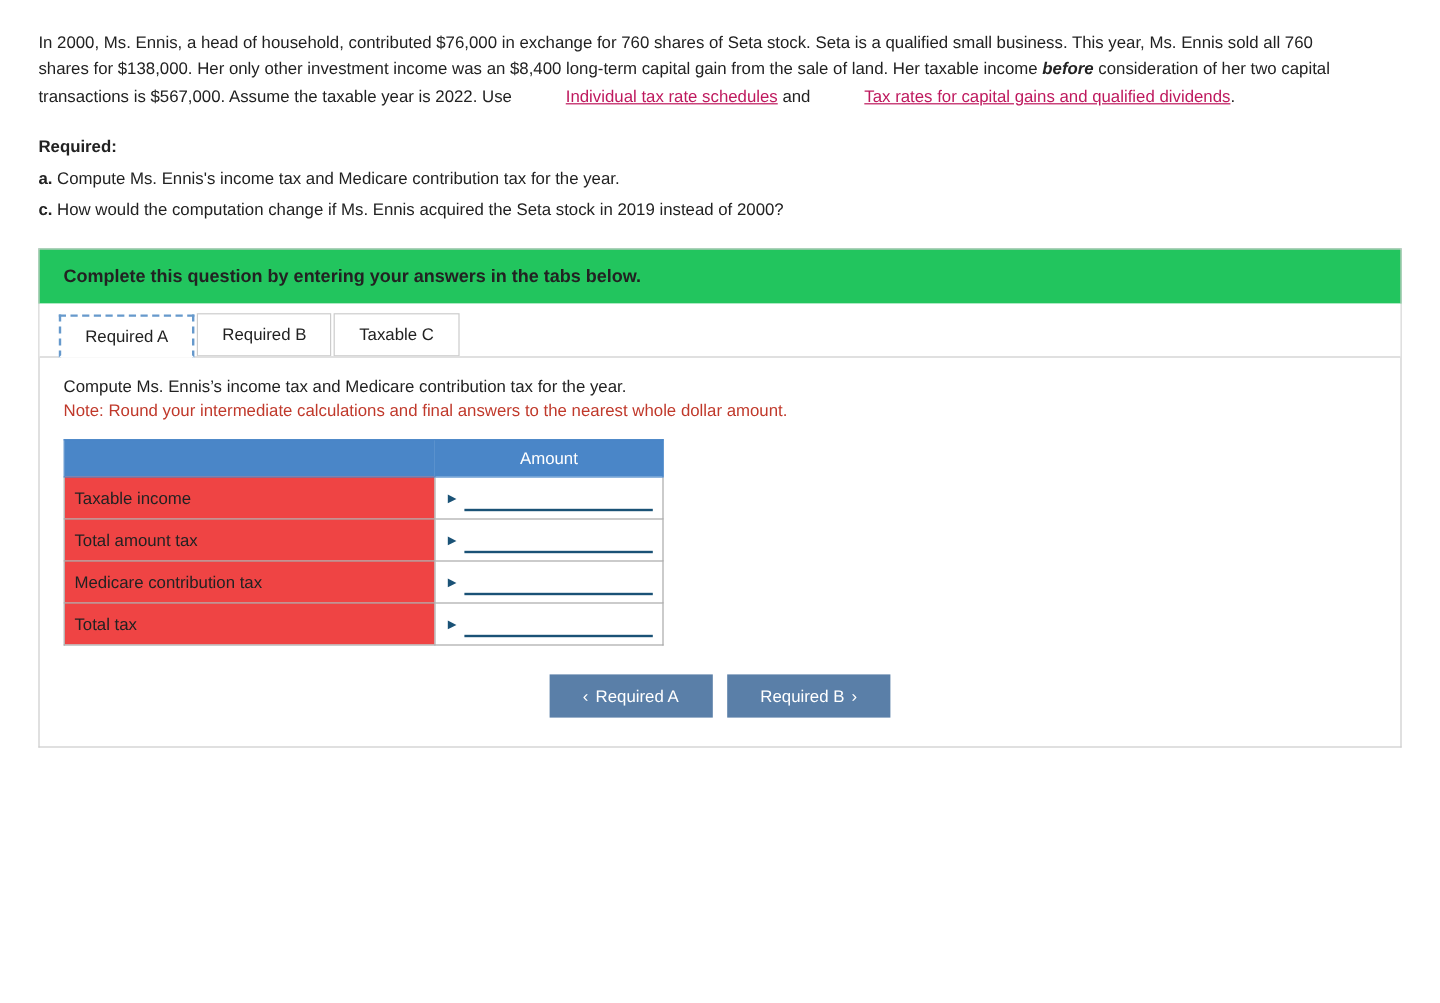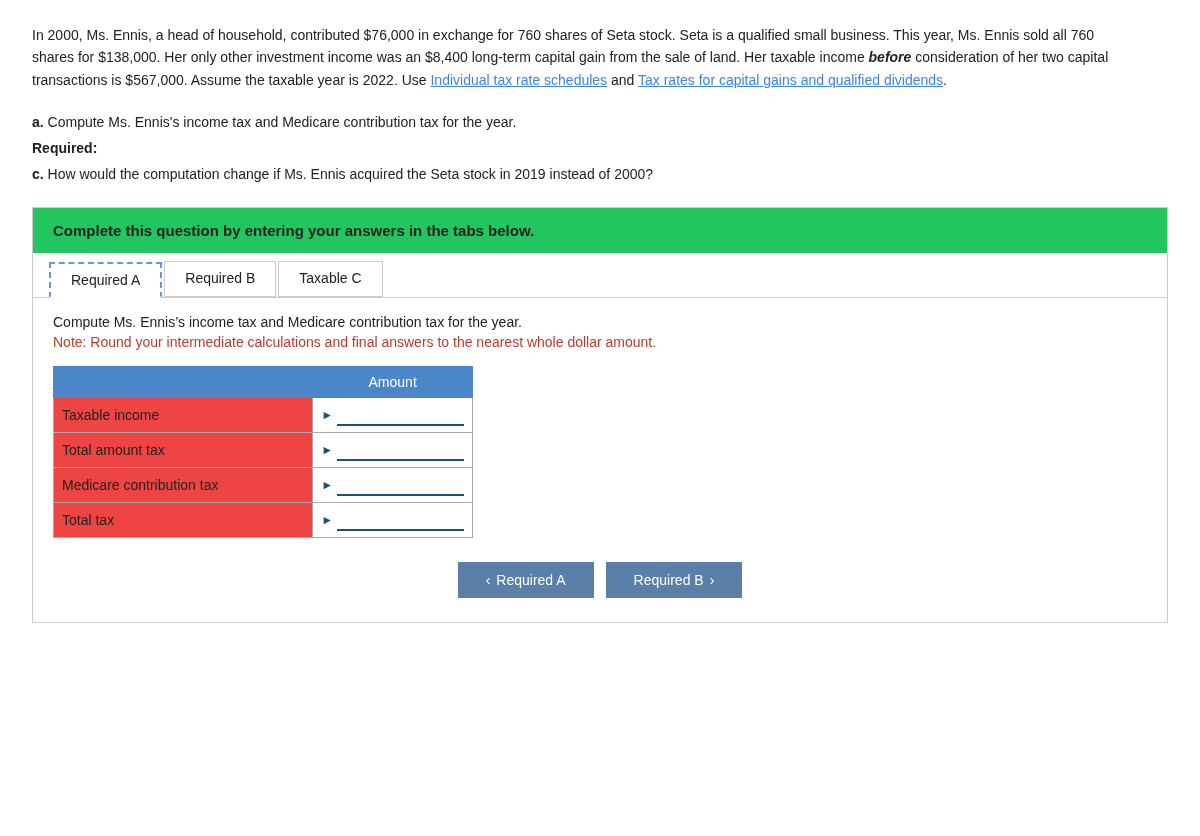--- a/index.html
+++ b/index.html
@@ -9,21 +9,22 @@
       background: #fff;
       color: #222;
       padding: 24px 32px;
     }
     .intro-text {
       line-height: 1.6;
       margin-bottom: 20px;
       max-width: 1100px;
     }
     .intro-text a {
-      color: #3b82f6;
+      color: #be185d;
+      margin-left: 41px;
     }
     .required-section {
       margin-bottom: 20px;
     }
     .required-section p {
       margin-bottom: 2px;
       line-height: 1.7;
     }
     .complete-banner {
       background: #22c55e;
@@ -70,21 +71,21 @@
       margin-bottom: 4px;
       color: #222;
     }
     .note-text {
       font-size: 14px;
       color: #c0392b;
       margin-bottom: 16px;
     }
     .data-table {
       border-collapse: collapse;
-      width: 420px;
+      width: 500px;
       margin-bottom: 24px;
     }
     .data-table thead tr th {
       background: #4a86c8;
       color: #fff;
       text-align: center;
       padding: 7px 12px;
       font-weight: normal;
       border: 1px solid #4a86c8;
     }
@@ -144,22 +145,22 @@
     }
   </style>
 </head>
 <body>
 
 <div class="intro-text">
   <span>In 2000, Ms. Ennis, a head of household, contributed $76,000 in exchange for 760 shares of Seta stock. Seta is a qualified small business. This year, Ms. Ennis sold all 760 shares for $138,000. Her only other investment income was an $8,400 long-term capital gain from the sale of land. Her taxable income <em><strong>before</strong></em> consideration of her two capital transactions is $567,000. Assume the taxable year is 2022. Use </span><a href="#">Individual tax rate schedules</a><span> and </span><a href="#">Tax rates for capital gains and qualified dividends</a><span>.</span>
 </div>
 
 <div class="required-section">
+  <p><strong>Required:</strong></p>
   <p><strong>a.</strong> Compute Ms. Ennis's income tax and Medicare contribution tax for the year.</p>
-  <p><strong>Required:</strong></p>
   <p><strong>c.</strong> How would the computation change if Ms. Ennis acquired the Seta stock in 2019 instead of 2000?</p>
 </div>
 
 <div class="complete-banner">Complete this question by entering your answers in the tabs below.</div>
 
 <div class="tabs-container">
   <div class="tabs-row">
     <div class="tab active">Required A</div>
     <div class="tab">Required B</div>
     <div class="tab">Taxable C</div>

